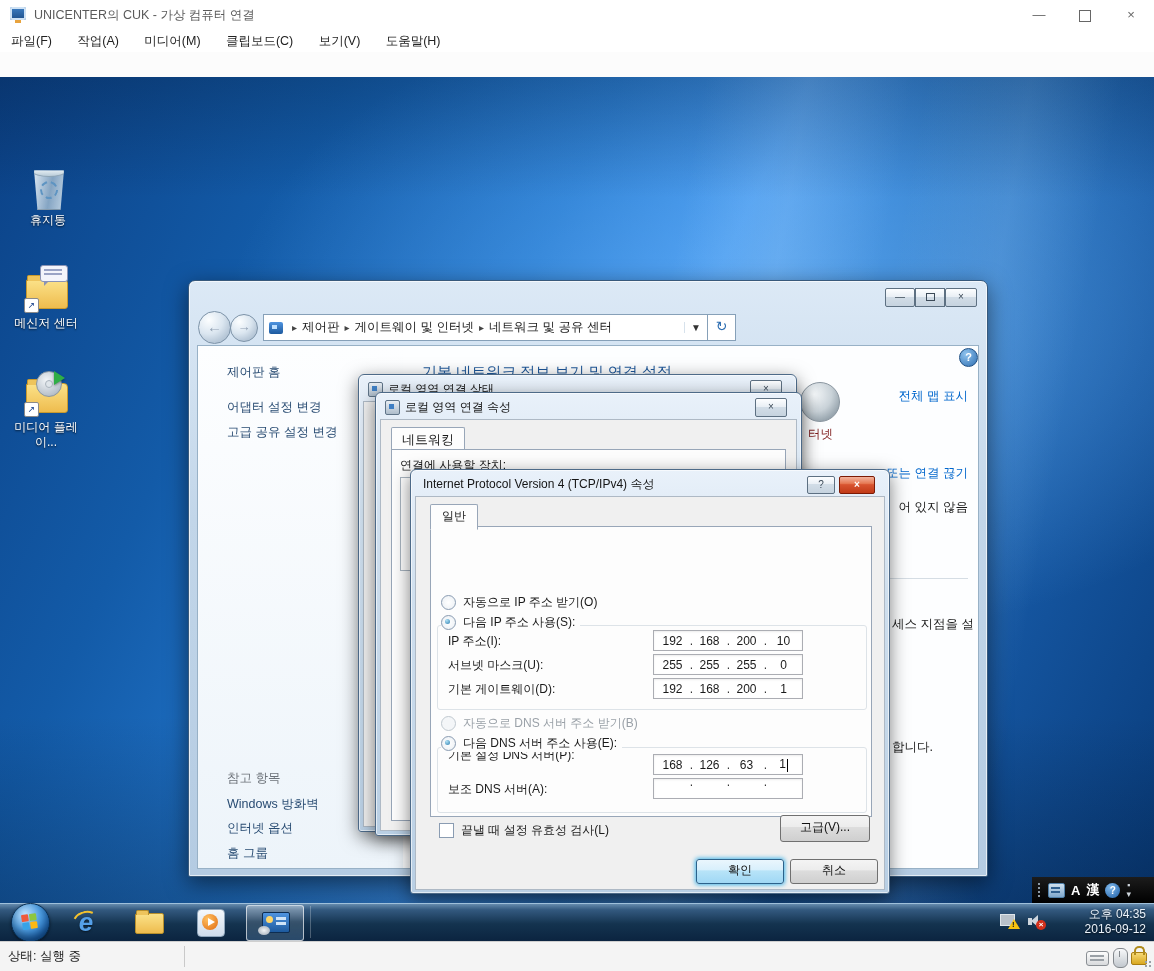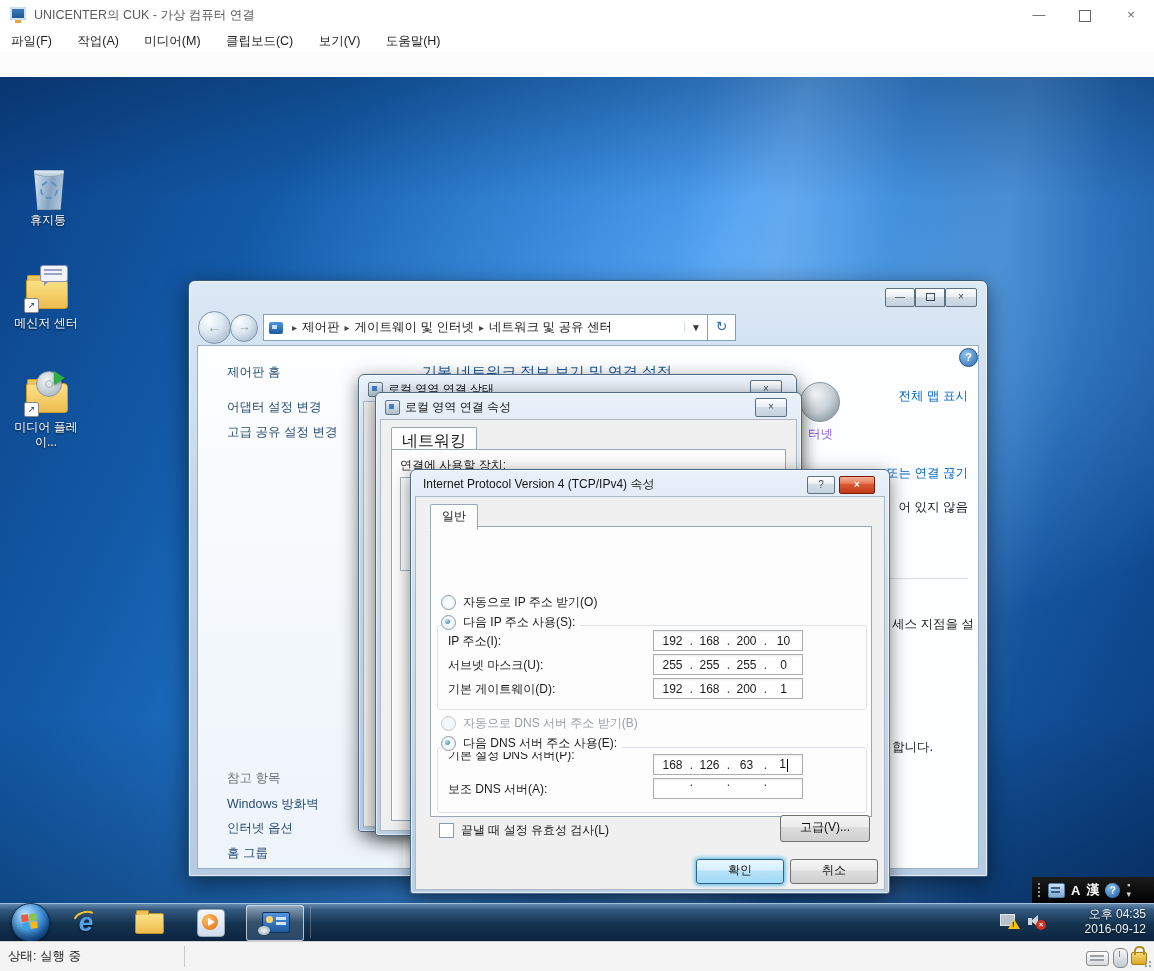--- a/index.html
+++ b/index.html
@@ -94,21 +94,21 @@
   #cp-content{left:8px;top:64px;width:780px;height:522px;background:#fdfeff;border:1px solid #98b1c6}
   #cp-sidebar{left:0;top:0;width:205px;height:522px;background:linear-gradient(180deg,#fdfeff,#edf4fa)}
   .side-link{left:29px;color:#284b72;font-size:12.5px}
   #sb-home{top:18px}#sb-adapter{top:53px}#sb-sharing{top:78px}
   #sb-seealso{top:424px;color:#6d737a}#sb-firewall{top:450px}#sb-inet{top:474px}#sb-home2{top:499px}
   #cp-heading{left:224px;top:17px;color:#1e5799;font-size:15px;white-space:nowrap}
   #cp-help{left:761px;top:2px;width:17px;height:17px;border-radius:50%;background:radial-gradient(circle at 35% 30%,#8fc3ee,#2f6fb2);border:1px solid #1d4f85;color:#fff;font-weight:bold;font-size:11px;text-align:center;line-height:16px}
   #globe{left:602px;top:36px;width:38px;height:38px;border-radius:50%;background:radial-gradient(circle at 35% 30%,#f4f7f9,#c9d2d8 48%,#9aa7b0 75%,#7c8892);border:1px solid #8a96a0}
   .cp-link{color:#0066cc;font-size:12.5px;white-space:nowrap}
   #link-map{right:10px;top:42px}
-  #frag-internet{left:610px;top:80px;font-size:12.5px;color:#8b5cf6}
+  #frag-internet{left:610px;top:80px;font-size:12.5px;color:#7f1d1d}
   #link-disc{right:10px;top:119px}
   #frag-notconn{right:10px;top:153px;font-size:12.5px;color:#1a1a1a}
   #frag-divider{right:10px;top:232px;width:86px;height:1px;background:#d5dde4}
   #frag-access{left:694px;top:270px;font-size:12.5px;color:#1a1a1a}
   #frag-suffix{left:694px;top:393px;font-size:12.5px;color:#1a1a1a}
 
   
   .dlg{background:linear-gradient(#e9f1fa,#cfdfee 30%,#b9cfe4);border:1px solid #4d6a88;border-radius:6px 6px 3px 3px;
        box-shadow:inset 0 0 0 1px rgba(255,255,255,.6),0 5px 18px rgba(0,0,0,.5)}
   .dlg-title{position:absolute;left:12px;top:6px;font-size:12px;color:#151515;white-space:nowrap}
@@ -120,21 +120,21 @@
   .capx.red{background:linear-gradient(#f3b39e,#e67a54 40%,#d85430 48%,#c13a17);border-color:#7c1a05;color:#fff;font-weight:bold}
   .dlg-body{position:absolute;background:#f0f0f0;border:1px solid #aeb9c5}
 
   #status-win{left:358px;top:297px;width:437px;height:456px}
   #status-body{left:4px;top:26px;width:427px;height:424px}
   #status-panel{position:absolute;left:12px;top:40px;width:401px;height:330px;background:#fff;border:1px solid #a8b4c0}
   #status-close{left:391px;top:5px}
 
   #props-dlg{left:375px;top:315px;width:425px;height:442px}
   #props-body{left:4px;top:26px;width:415px;height:410px}
-  #props-tab{position:absolute;left:10px;top:7px;padding:3px 10px 4px;background:#fdfdfd;border:1px solid #98a6b8;border-bottom-color:#fdfdfd;border-radius:2px 2px 0 0;font-size:16px}
+  #props-tab{position:absolute;left:10px;top:7px;padding:3px 10px 4px;background:#fdfdfd;border:1px solid #98a6b8;border-bottom-color:#fdfdfd;border-radius:2px 2px 0 0;font-size:13px}
   #props-panel{position:absolute;left:10px;top:29px;width:393px;height:370px;background:#fdfdfd;border:1px solid #98a6b8}
   #props-connect{position:absolute;left:8px;top:7px;font-size:12px}
   #props-list{position:absolute;left:8px;top:27px;width:375px;height:92px;background:#fff;border:1px solid #a8b4c0}
   #props-close{left:379px;top:5px}
 
   
   #ipv4-dlg{left:410px;top:392px;width:478px;height:423px}
   #ipv4-help{left:396px;top:6px;width:26px;height:16px}
   #ipv4-close{left:428px;top:6px;width:34px;height:16px}
   #ipv4-body{left:4px;top:26px;width:468px;height:392px}

